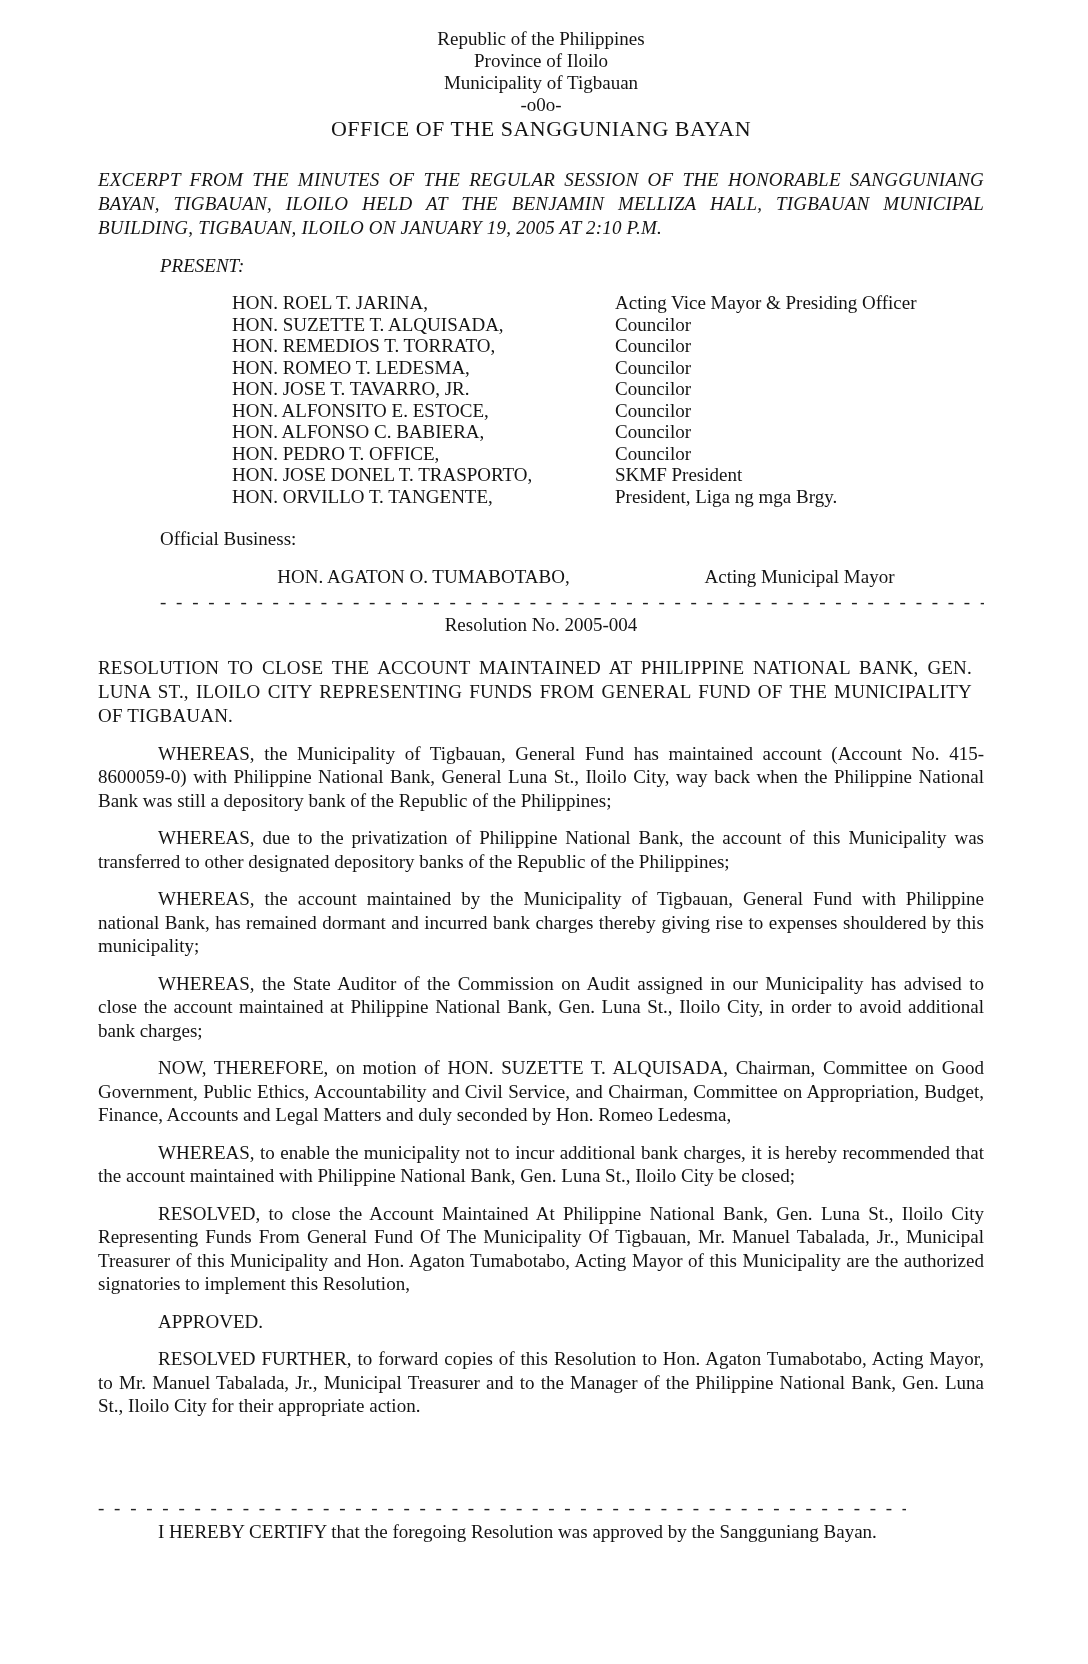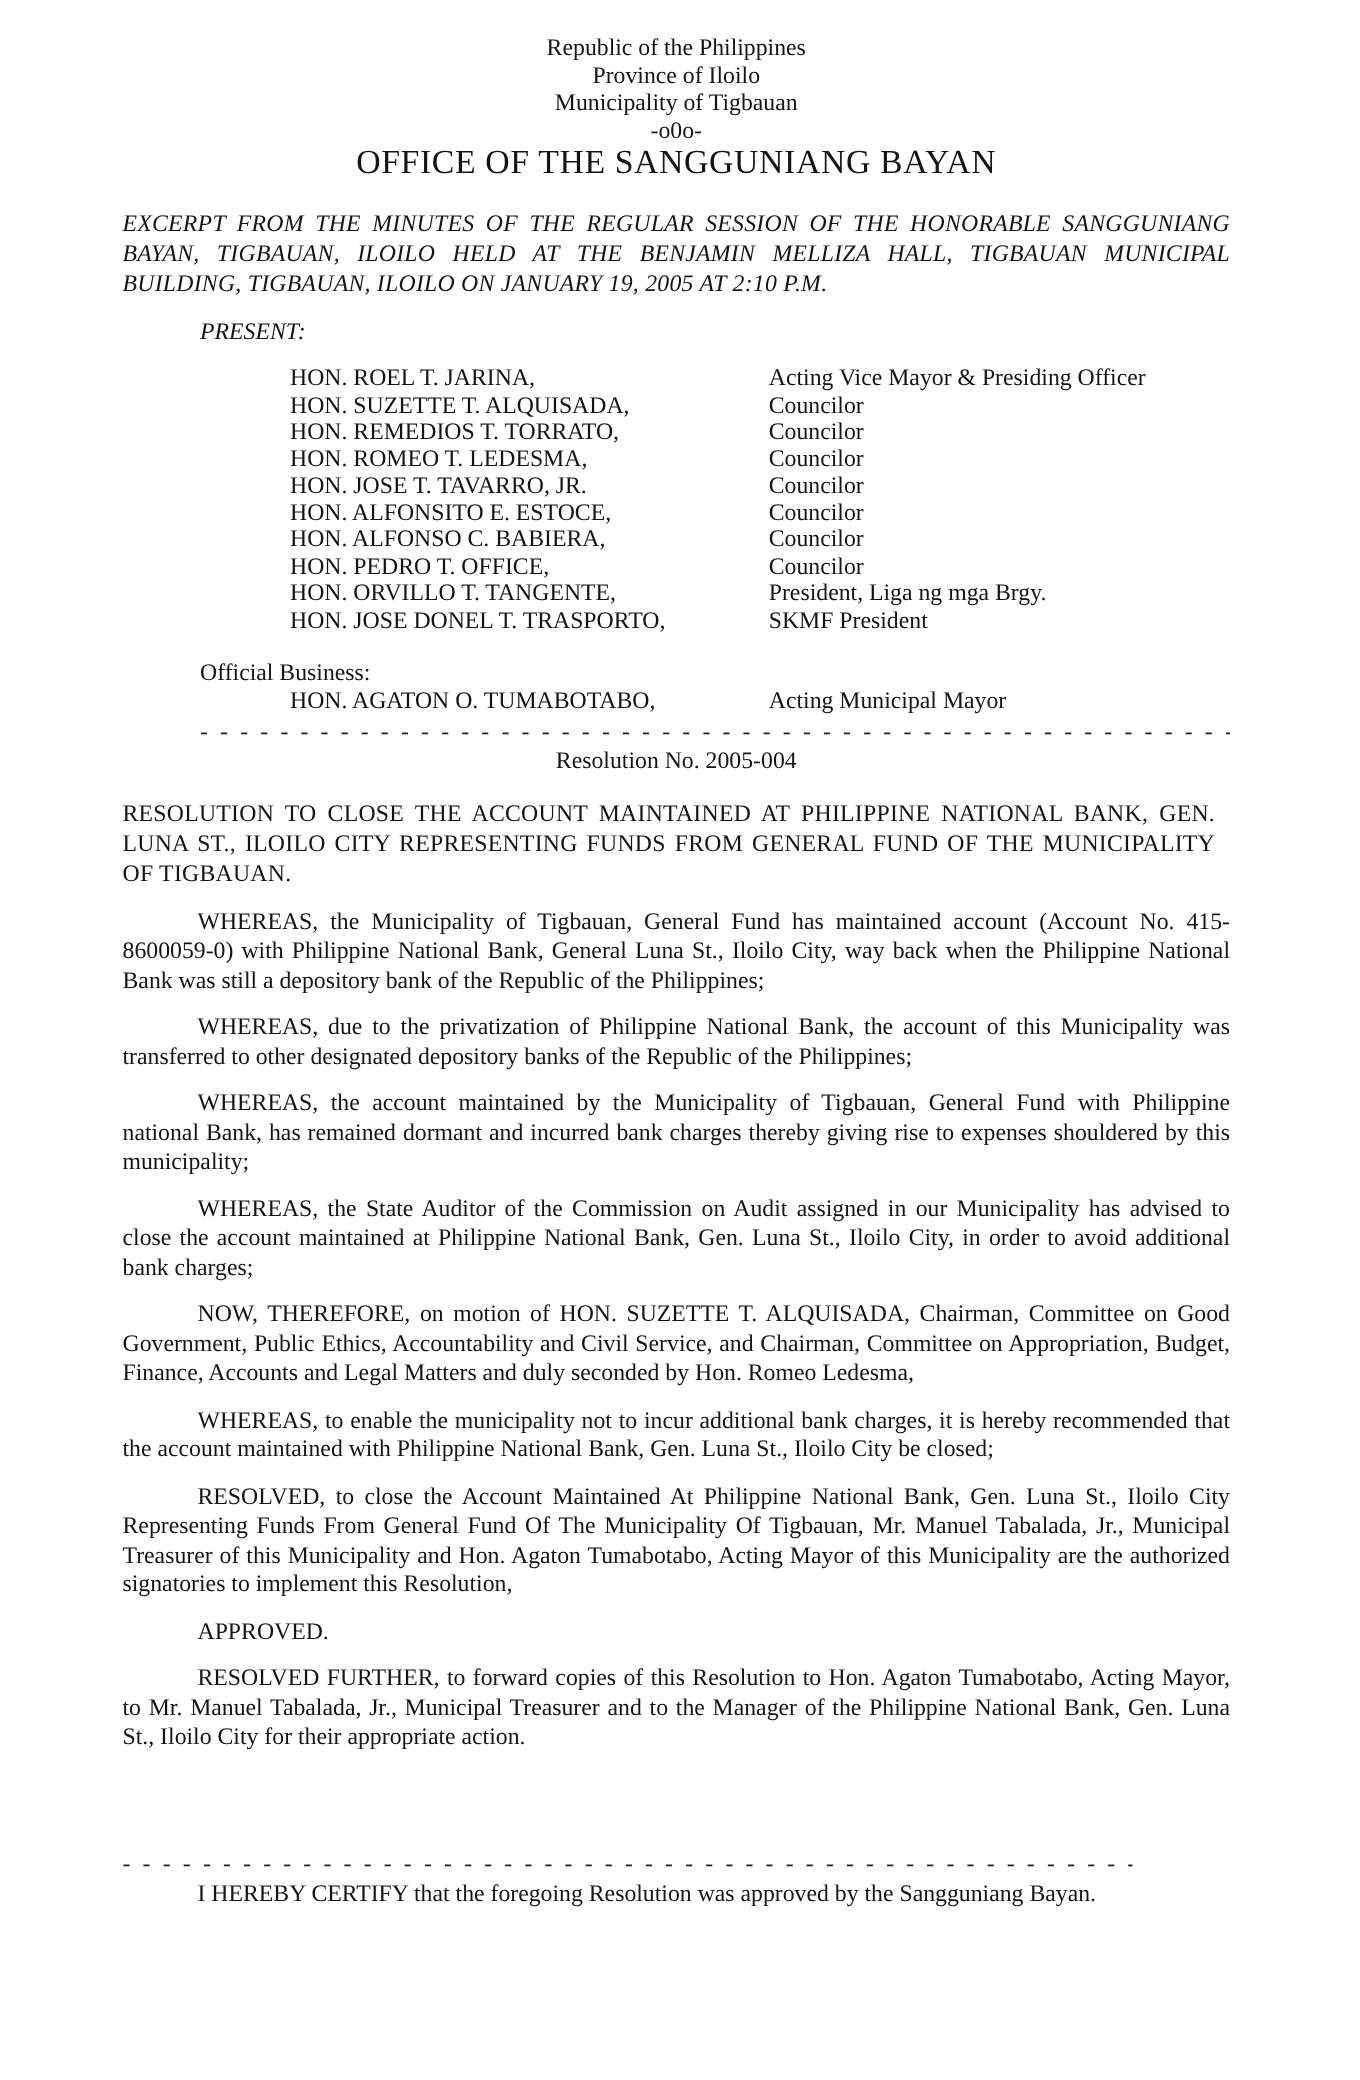--- a/index.html
+++ b/index.html
@@ -11,35 +11,35 @@
   }
   .page {
     box-sizing:border-box;
     width:1088px; height:1664px;
     padding:28px 104px 0 98px;
     font-size:19px;
     overflow:hidden;
   }
   .doc-header { text-align:center; }
   .doc-header .hline { line-height:22px; }
-  .doc-header .office { font-size:27px; line-height:26px; letter-spacing:0.5px; }
+  .doc-header .office { font-size:22px; line-height:26px; letter-spacing:0.5px; }
   .excerpt {
     margin:26px 0 0 0;
     text-align:justify;
     line-height:24px;
     letter-spacing:0.2px;
     font-style:italic;
   }
   .present-label { margin:15px 0 0 0; padding-left:62px; line-height:22px;font-style:italic; }
   .attendees { margin-top:15px; }
   .att-row { display:flex; padding-left:134px; line-height:21.5px; }
   .att-row .nm { width:383px; flex:0 0 383px; }
   .att-row .rl { flex:1; }
   .ob-label { margin:21px 0 0 0; padding-left:62px; line-height:22px; }
-  .ob-rows { margin-top:0; }
+  .ob-rows { margin-top:16px;text-align:center; }
   .dash-line {
     white-space:nowrap; overflow:hidden;
     line-height:20px; height:20px;
     word-spacing:3px; letter-spacing:1px;
     color:#222;
   }
   .dash-1 { margin:4px 0 0 62px; width:824px; }
   .dash-2 { margin:80px 0 0 0; width:808px; }
   .res-no { margin:2px 0 0 0; text-align:center; font-weight:normal; line-height:22px; }
   .res-title { margin:20px 12px 0 0; text-align:justify; line-height:24px; letter-spacing:0.2px; }
@@ -96,26 +96,26 @@
     </div>
     <div class="att-row">
       <span class="nm">HON. ALFONSO C. BABIERA,</span>
       <span class="rl">Councilor</span>
     </div>
     <div class="att-row">
       <span class="nm">HON. PEDRO T. OFFICE,</span>
       <span class="rl">Councilor</span>
     </div>
     <div class="att-row">
+      <span class="nm">HON. JOSE DONEL T. TRASPORTO,</span>
+      <span class="rl">SKMF President</span>
+    </div>
+    <div class="att-row">
       <span class="nm">HON. ORVILLO T. TANGENTE,</span>
       <span class="rl">President, Liga ng mga Brgy.</span>
-    </div>
-    <div class="att-row">
-      <span class="nm">HON. JOSE DONEL T. TRASPORTO,</span>
-      <span class="rl">SKMF President</span>
     </div>
   </div>
 
   <p class="ob-label">Official Business:</p>
 
   <div class="ob-rows">
     <div class="att-row">
       <span class="nm">HON. AGATON O. TUMABOTABO,</span>
       <span class="rl">Acting Municipal Mayor</span>
     </div>

